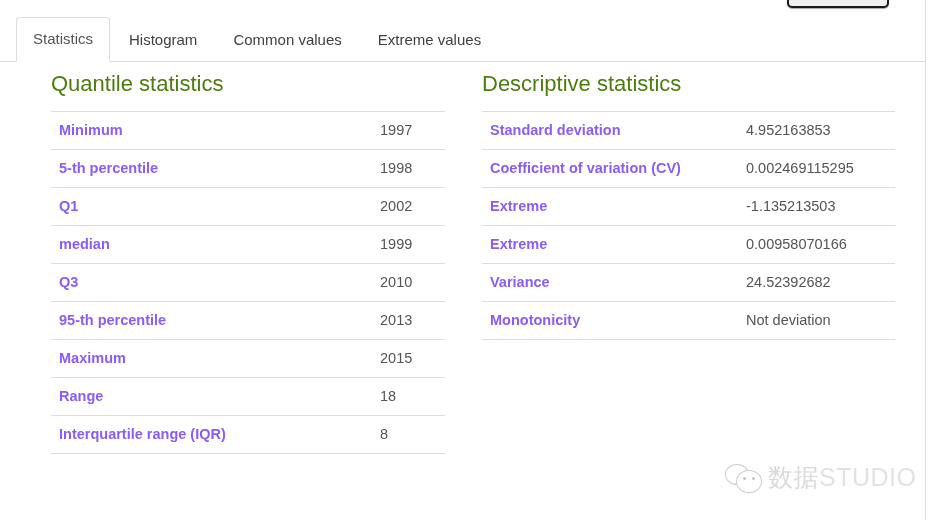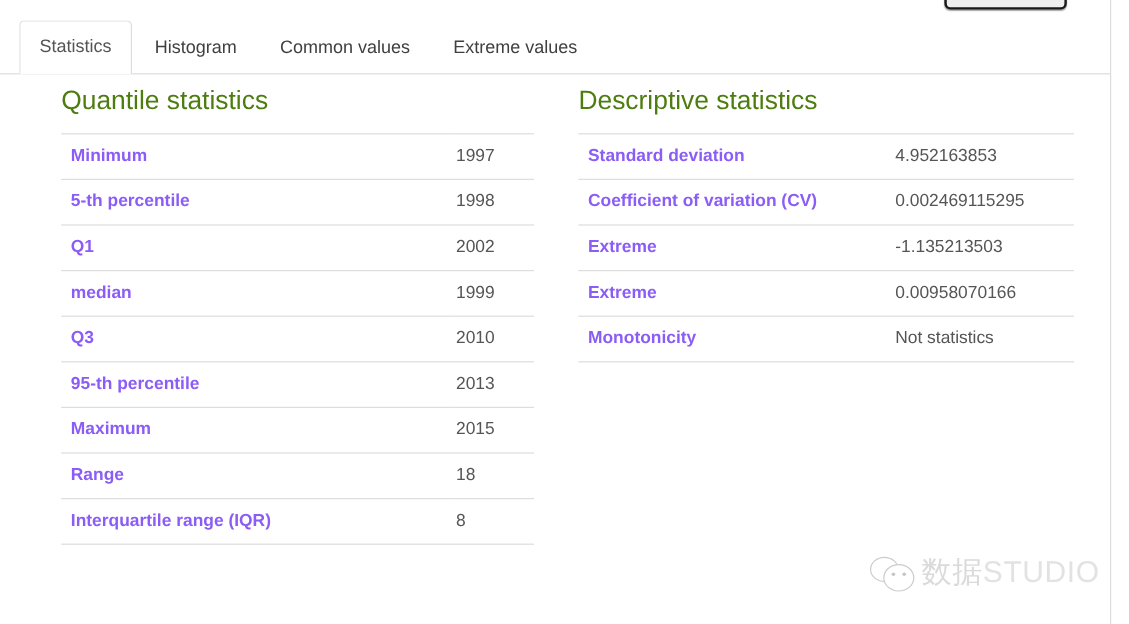--- a/index.html
+++ b/index.html
@@ -276,22 +276,26 @@
         </tr>
         <tr>
           <th>Extreme</th>
           <td>-1.135213503</td>
         </tr>
         <tr>
           <th>Extreme</th>
           <td>0.00958070166</td>
         </tr>
         <tr>
+          <th>Variance</th>
+          <td>24.52392682</td>
+        </tr>
+        <tr>
           <th>Monotonicity</th>
-          <td>Not statistics</td>
+          <td>Not deviation</td>
         </tr>
       </tbody>
     </table>
   </div>
 
 </div>
 
 <div class="watermark">
   <span class="wm-logo">
     <span class="bubble-back"></span>

